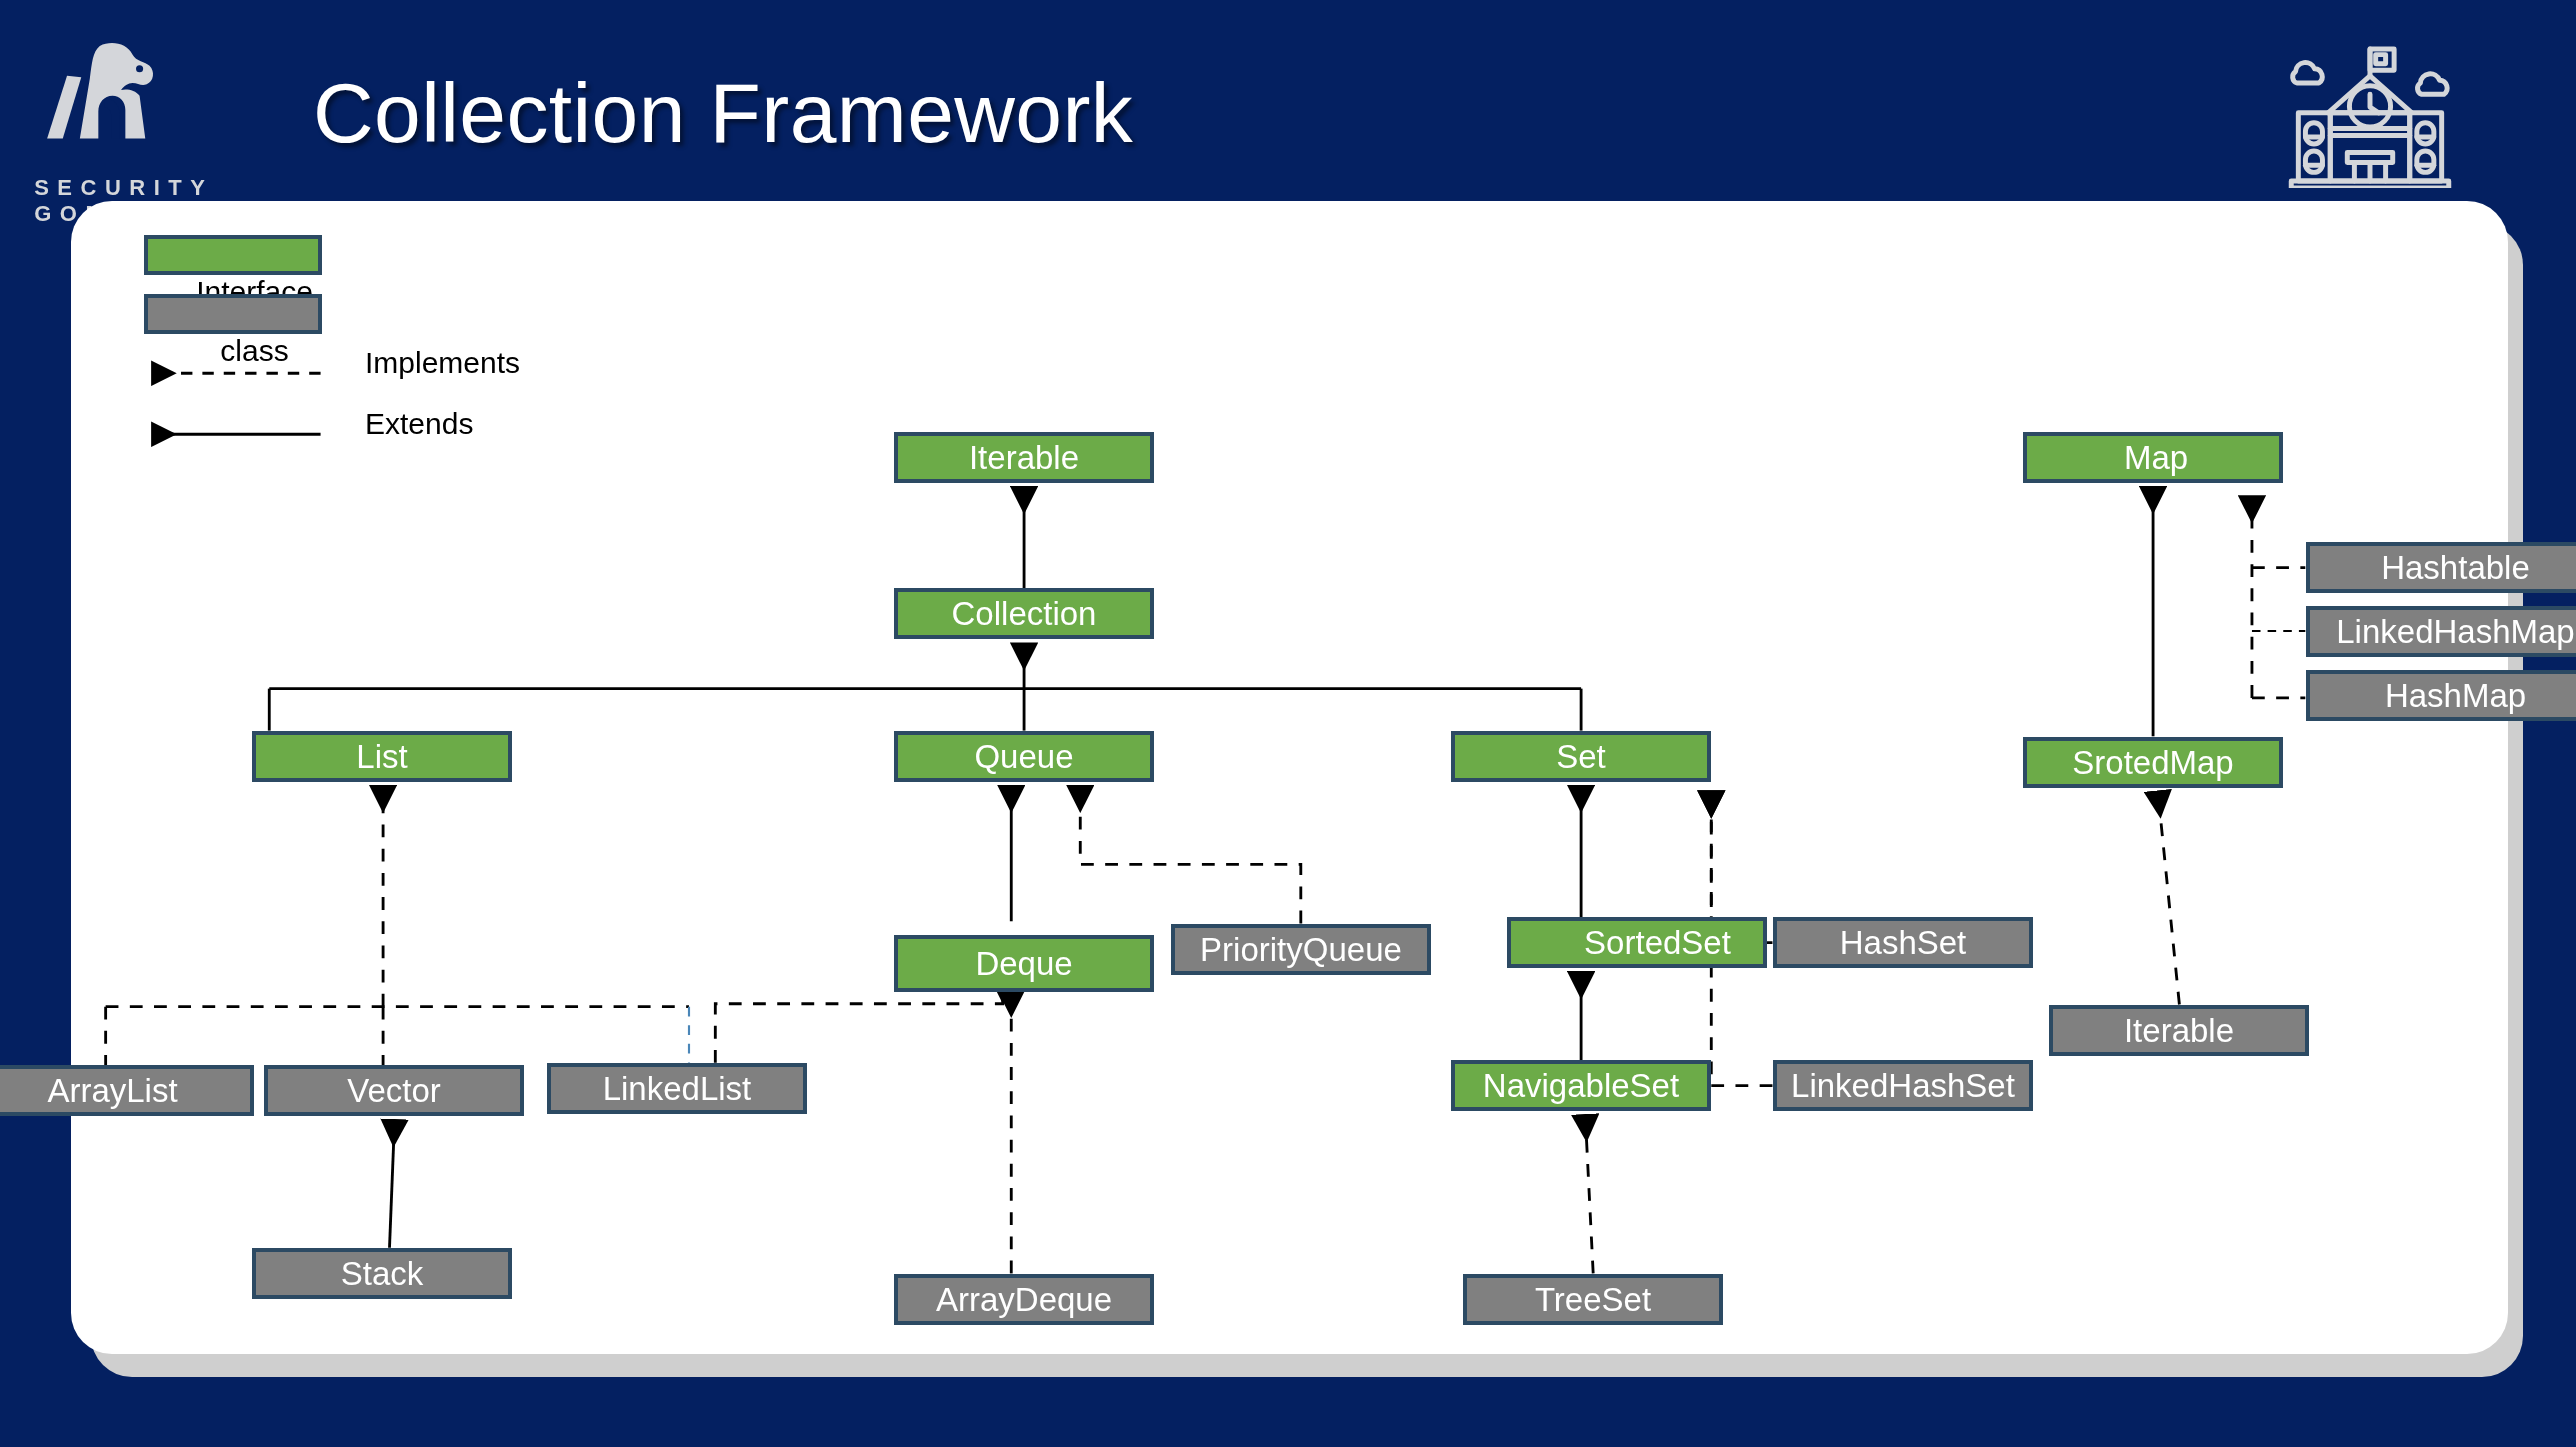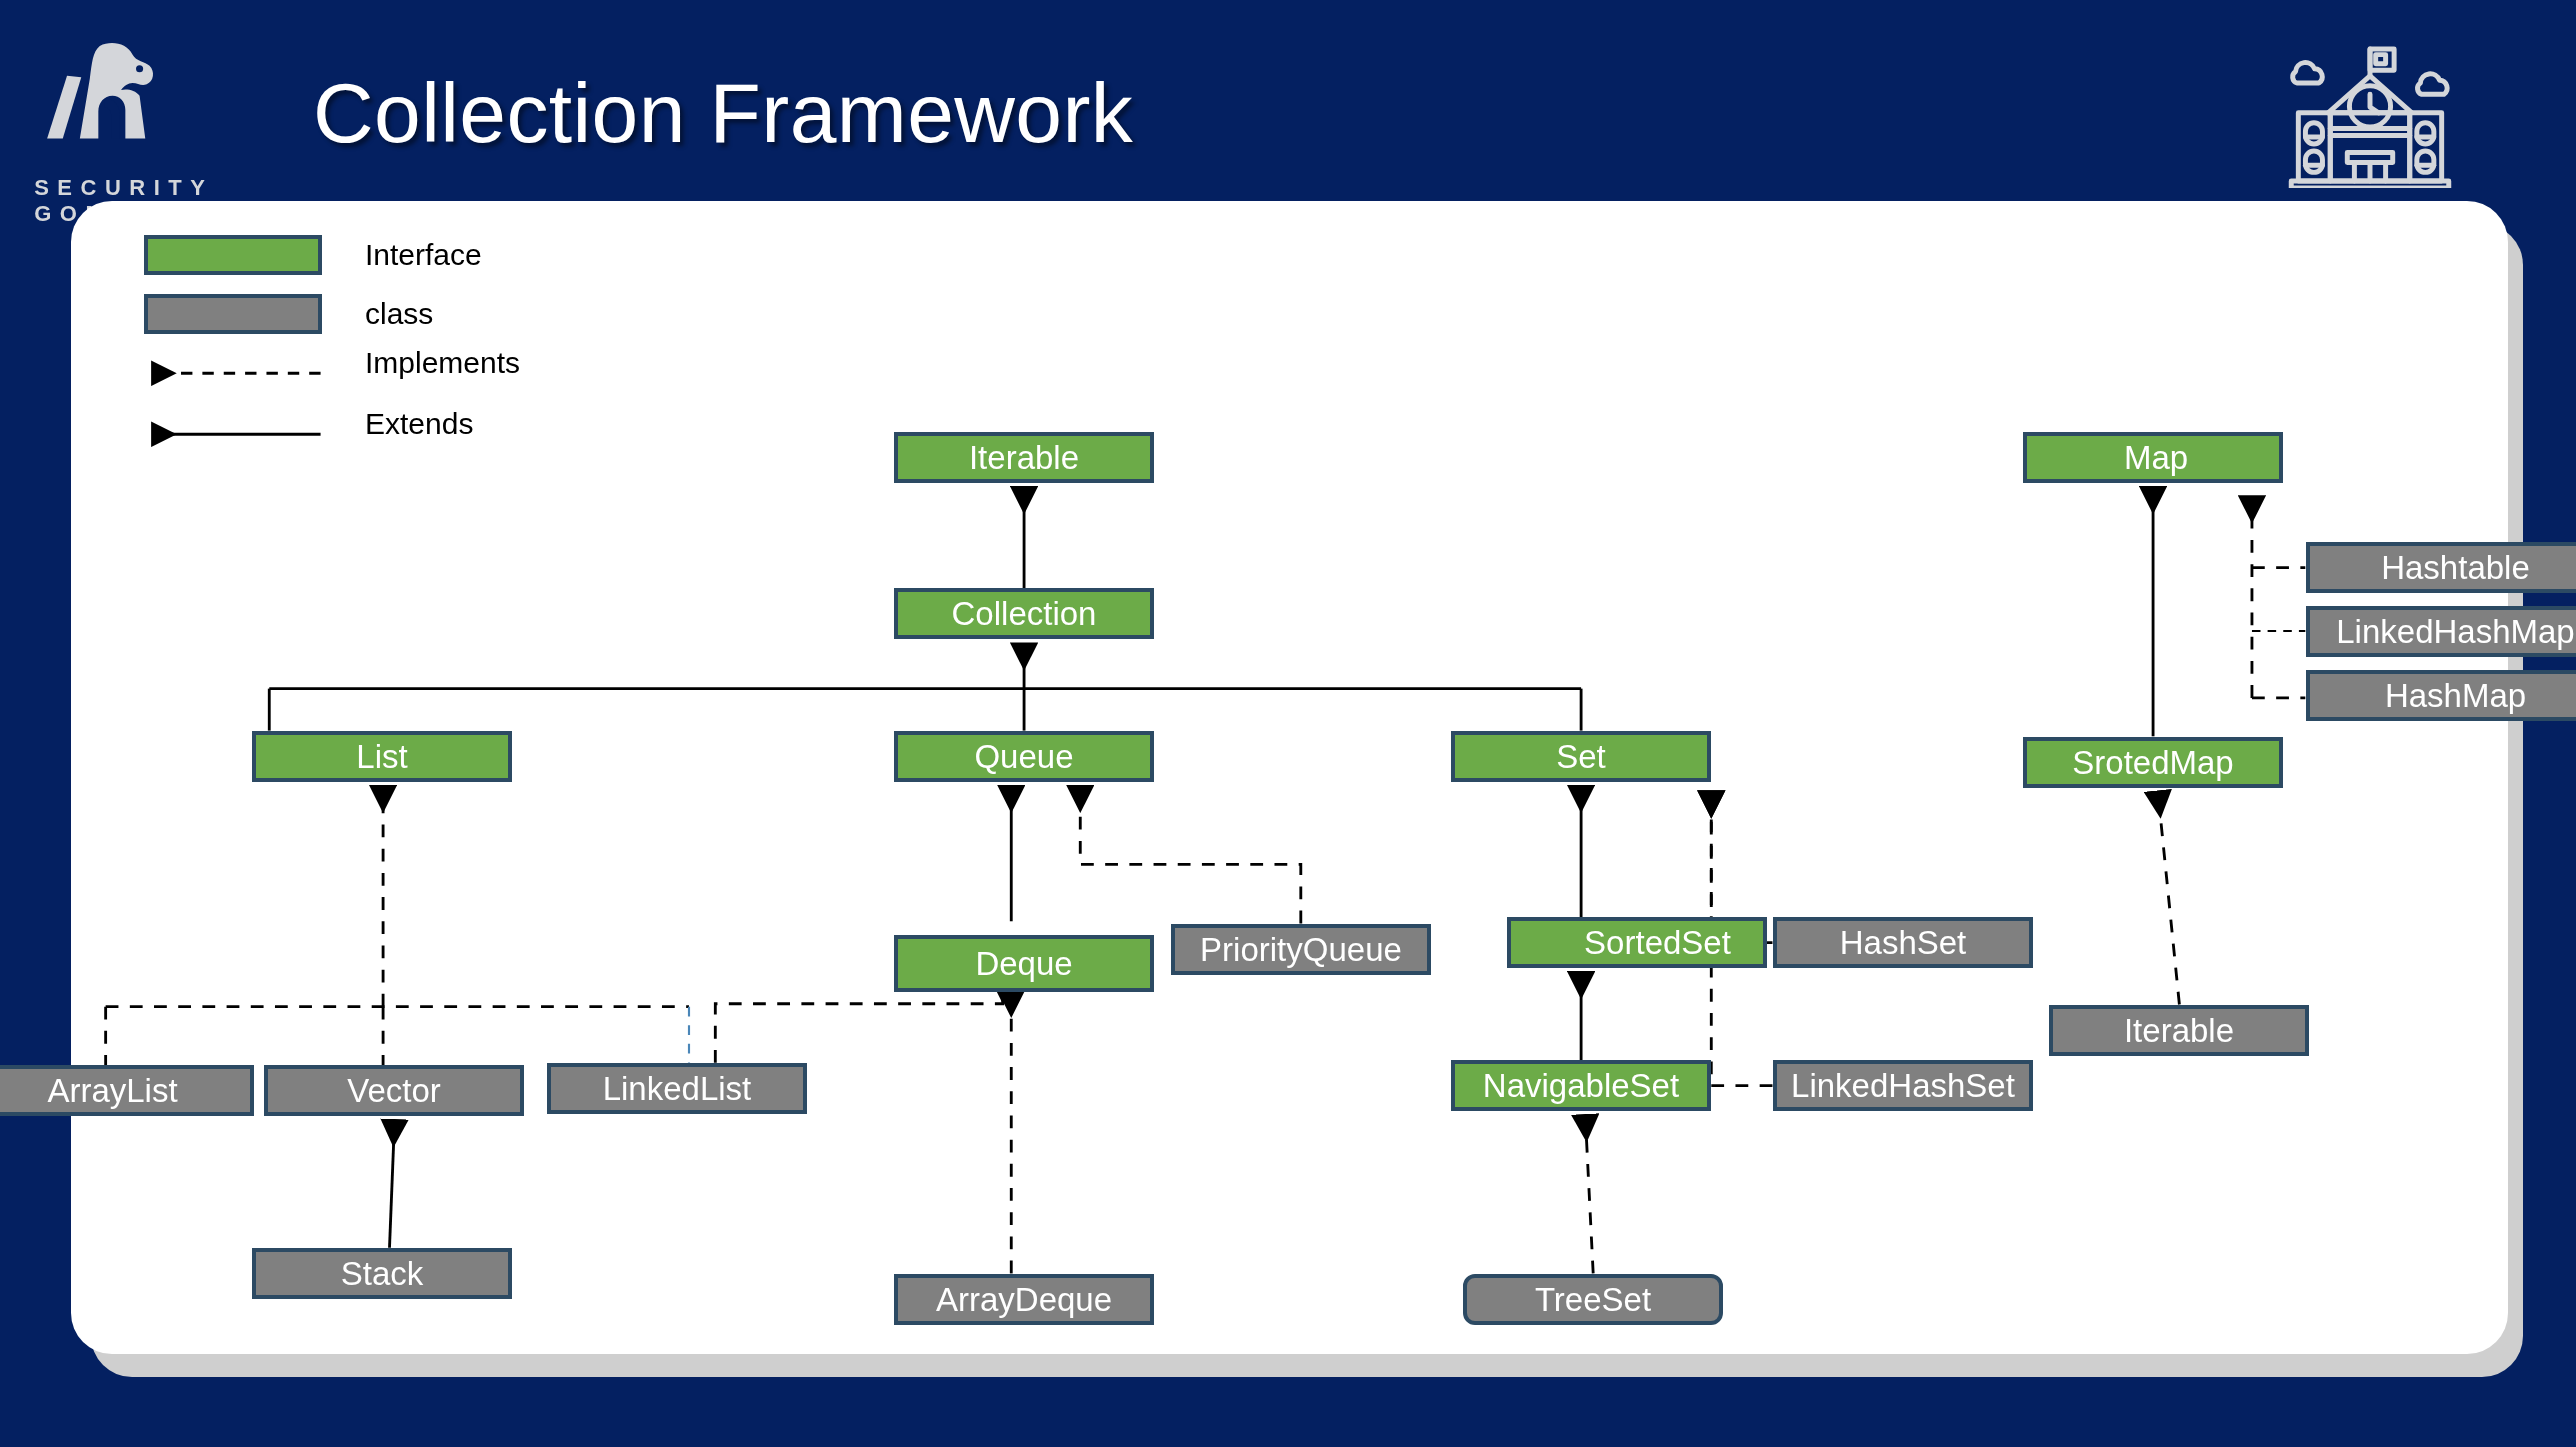--- a/index.html
+++ b/index.html
@@ -34,21 +34,21 @@
     width: 2432px; height: 1153px;
     background: #cfcfcf; border-radius: 41px;
   }
   #panel {
     position: absolute; left: 71px; top: 201px;
     width: 2437px; height: 1153px;
     background: #ffffff; border-radius: 41px;
   }
 
   
-  .legend-row { position: absolute; display: flex; align-items: center; }
+  .legend-row { position: absolute; display: flex; align-items: center; flex-direction: column; }
   .legend-swatch {
     width: 178px; height: 40px; border: 4.3px solid #2c4a63;
   }
   .legend-swatch.iface { background: #6cab48; }
   .legend-swatch.klass { background: #808080; }
   .legend-label {
     margin-left: 43px; color: #000000; font-size: 30px;
     font-family: "Liberation Sans", sans-serif; white-space: nowrap;
   }
   .legend-line-wrap { width: 178px; height: 28.5px; position: relative; }
@@ -237,16 +237,16 @@
   <div class="node-box klass" style="left:1773px; top:1060px; width:260px; height:51px;">LinkedHashSet</div>
   <div class="node-box klass" style="left:2049px; top:1005px; width:260px; height:51px;">Iterable</div>
   <div class="node-box klass" style="left:2306px; top:542px;  width:299px; height:51px;">Hashtable</div>
   <div class="node-box klass" style="left:2306px; top:606px;  width:299px; height:51px;">LinkedHashMap</div>
   <div class="node-box klass" style="left:2306px; top:670px;  width:299px; height:51px;">HashMap</div>
   <div class="node-box klass" style="left:-28.5px;  top:1065px; width:282px; height:51px;">ArrayList</div>
   <div class="node-box klass" style="left:264px;  top:1065px; width:260px; height:51px;">Vector</div>
   <div class="node-box klass" style="left:547px;  top:1063px; width:260px; height:51px;">LinkedList</div>
   <div class="node-box klass" style="left:252px;  top:1248px; width:260px; height:51px;">Stack</div>
   <div class="node-box klass" style="left:894px; top:1274px; width:260px; height:51px;">ArrayDeque</div>
-  <div class="node-box klass" style="left:1463px; top:1274px; width:260px; height:51px;border-radius:12px;">TreeSet</div>
+  <div class="node-box klass" style="left:1463px; top:1274px; width:260px; height:51px;">TreeSet</div>
 
 </div>
 
 
 </body></html>

